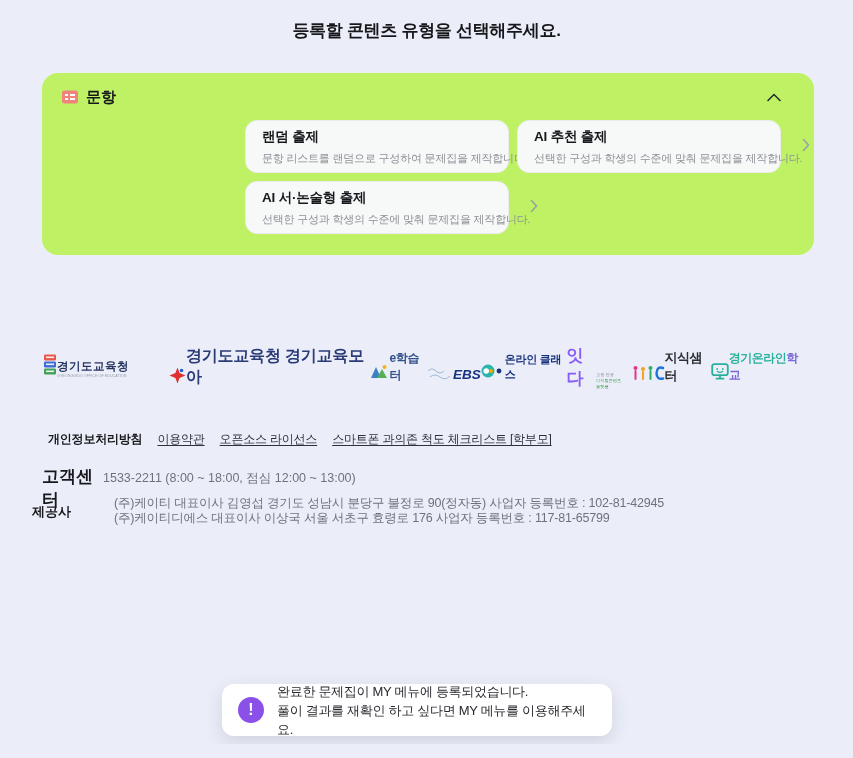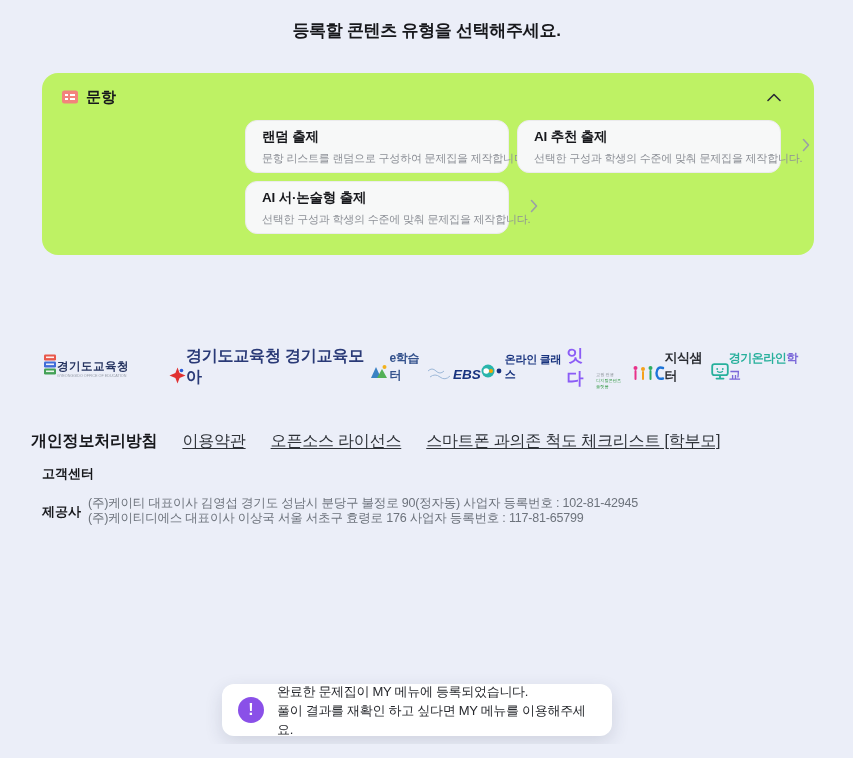--- a/index.html
+++ b/index.html
@@ -41,30 +41,30 @@
   .itda-sub { display:flex; flex-direction:column; }
   .itda-sub span { font-size:6px; line-height:6px; color:#3f9f4f; transform:scale(0.7); transform-origin:left center; white-space:nowrap; }
   .itda-sub span:first-child { color:#8a9097; }
   .jisik-text { font-size:13px; font-weight:800; color:#2b2d33; letter-spacing:-0.5px; }
   .ggo-text { font-size:12px; font-weight:800; letter-spacing:-0.5px; }
   .ggo-text .p1 { color:#28b09c; }
   .ggo-text .p2 { color:#28b09c; }
   .ggo-text .p3 { color:#7b68d9; }
 
   
-  .footer-links { position:absolute; left:31px; top:431px; display:flex; gap:25px;
-    font-size:16px; color:#2e3238; letter-spacing:-0.2px; }
+  .footer-links { position:absolute; left:48px; top:431px; display:flex; gap:15px;
+    font-size:12px; color:#2e3238; letter-spacing:-0.2px; }
   .footer-links a { color:#2e3238; text-decoration:underline; text-underline-offset:2px; cursor:pointer; }
   .footer-links .no-underline { text-decoration:none; font-weight:700; color:#17181c; }
 
   .cc-row { position:absolute; left:42px; top:465px; display:flex; align-items:baseline; }
-  .cc-label { font-size:13px; font-weight:700; color:#17181c; width:61px; }
+  .cc-label { font-size:17px; font-weight:700; color:#17181c; width:61px; }
   .cc-value { font-size:12.5px; color:#6d737c; }
 
-  .provider-row { position:absolute; left:42px; top:496px; display:flex; }
+  .provider-row { position:absolute; left:32px; top:496px; display:flex;gap:36px; }
   .provider-label { font-size:13px; font-weight:700; color:#17181c; width:46px; padding-top:7px; }
   .provider-lines { font-size:12.5px; color:#6d737c; line-height:14.5px; letter-spacing:-0.2px; }
 
   
   .toast { position:absolute; left:222px; top:684px; width:390px; height:52px; background:#ffffff;
     border-radius:12px; box-shadow:0 6px 18px rgba(40,50,80,0.14); display:flex; align-items:center;
     padding:0 16px; }
   .toast-icon { width:26px; height:26px; border-radius:50%; background:#8a50e8; color:#fff;
     display:flex; align-items:center; justify-content:center; font-size:16px; font-weight:800; flex-shrink:0; }
   .toast-text { margin-left:13px; font-size:13px; color:#26282d; line-height:19px; letter-spacing:-0.3px; }
@@ -234,20 +234,21 @@
 
   <div class="footer-links">
     <a class="no-underline">개인정보처리방침</a>
     <a>이용약관</a>
     <a>오픈소스 라이선스</a>
     <a>스마트폰 과의존 척도 체크리스트 [학부모]</a>
   </div>
 
   <div class="cc-row">
     <span class="cc-label">고객센터</span>
+    <span class="cc-value">1533-2211 (8:00 ~ 18:00, 점심 12:00 ~ 13:00)</span>
   </div>
 
   <div class="provider-row">
     <span class="provider-label">제공사</span>
     <span class="provider-lines">
       <span>(주)케이티 대표이사 김영섭 경기도 성남시 분당구 불정로 90(정자동) 사업자 등록번호 : 102-81-42945</span><br>
       <span>(주)케이티디에스 대표이사 이상국 서울 서초구 효령로 176 사업자 등록번호 : 117-81-65799</span>
     </span>
   </div>
 

